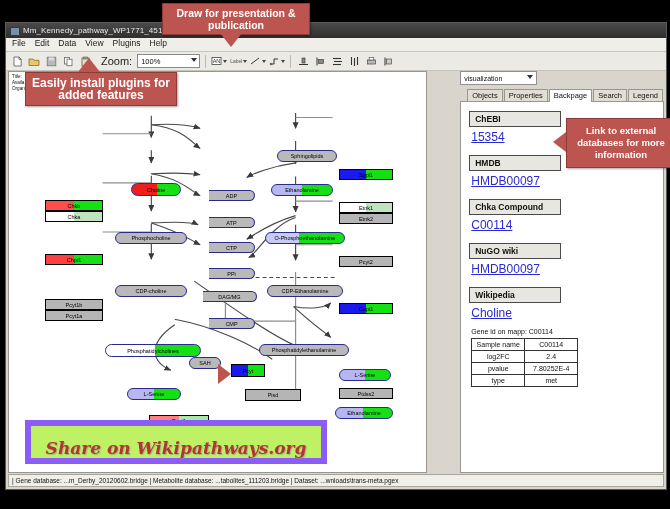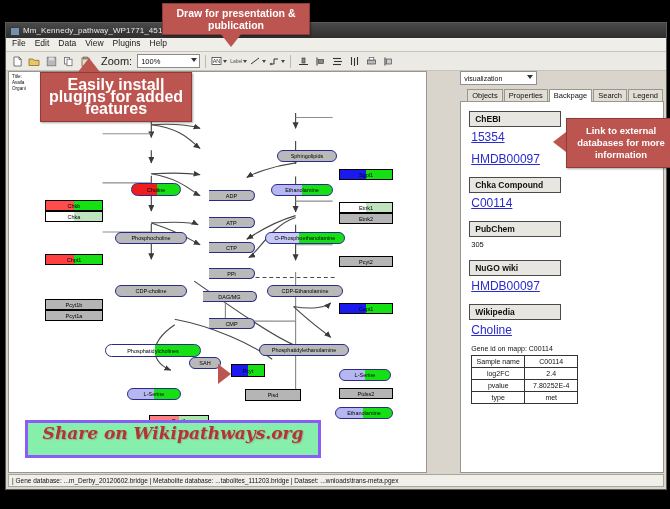--- a/index.html
+++ b/index.html
@@ -79,22 +79,22 @@
   
   .callout{position:absolute;background:#bc5450;color:#fff;font-weight:bold;text-align:center;
            border:1px solid #8e3b38;box-shadow:1px 1px 2px rgba(0,0,0,.35);
            display:flex;align-items:center;justify-content:center;line-height:12px;}
   .arrow-dn{position:absolute;width:0;height:0;border-left:11px solid transparent;
             border-right:11px solid transparent;border-top:14px solid #bc5450;}
   .arrow-up{position:absolute;width:0;height:0;border-left:11px solid transparent;
             border-right:11px solid transparent;border-bottom:14px solid #bc5450;}
   .arrow-lf{position:absolute;width:0;height:0;border-top:10px solid transparent;
             border-bottom:10px solid transparent;border-right:13px solid #bc5450;}
-  .sharebox{position:absolute;background:#86efac;border:3px solid #8b5cf6;display:flex;
-            align-items:flex-start;justify-content:center;}
+  .sharebox{position:absolute;background:#bef264;border:6px solid #8b5cf6;display:flex;
+            align-items:flex-end;justify-content:center;}
   .sharetxt{font-family:"DejaVu Serif",serif;font-style:italic;font-weight:bold;color:#b4342f;
             font-size:17px;text-shadow:1px 1px 1px rgba(150,150,150,.7);}
 </style>
 </head>
 <body>
 
 <div class="screen">
 
   <div class="window">
 
@@ -343,29 +343,26 @@
             <div class="tab">Legend</div>
           </div>
         </div>
 
         <div class="sp-body">
           <div>
             <div class="dbhdr">ChEBI</div>
             <a class="dblink" href="#">15354</a>
           </div>
           <div>
+            <div class="dbhdr">HMDB</div>
             <a class="dblink" href="#">HMDB00097</a>
           </div>
           <div>
             <div class="dbhdr">Chka Compound</div>
             <a class="dblink" href="#">C00114</a>
-          </div>
-          <div>
-            <div class="dbhdr">PubChem</div>
-            <span class="dbplain">305</span>
           </div>
           <div>
             <div class="dbhdr">NuGO wiki</div>
             <a class="dblink" href="#">HMDB00097</a>
           </div>
           <div>
             <div class="dbhdr">Wikipedia</div>
             <a class="dblink" href="#">Choline</a>
           </div>
 
@@ -393,21 +390,21 @@
         </div>
       </div>
     </div>
 
     <div class="statusbar">| Gene database: ...m_Derby_20120602.bridge | Metabolite database: ...tabolites_111203.bridge | Dataset: ...wnloads\trans-meta.pgex</div>
   </div>
 
   <div class="callout" style="left:162px;top:3px;width:138px;height:30px;font-size:10.5px;padding:0 4px;">Draw for presentation &amp; publication</div>
   <div class="arrow-dn" style="left:220px;top:33px;"></div>
 
-  <div class="callout" style="left:40px;top:72px;width:142px;height:32px;font-size:16px;padding:8px 4px;">Easily install plugins for added features</div>
+  <div class="callout" style="left:25px;top:72px;width:142px;height:32px;font-size:12px;padding:0 4px;">Easily install plugins for added features</div>
   <div class="arrow-up" style="left:78px;top:58px;"></div>
 
   <div class="callout" style="left:566px;top:118px;width:100px;height:48px;font-size:9.5px;padding:0 4px;">Link  to external databases  for more information</div>
   <div class="arrow-lf" style="left:553px;top:132px;"></div>
 
   <div class="arrow-lf" style="left:218px;top:364px;border-right-color:#bc5450;transform:scaleX(-1);"></div>
 
   <div class="sharebox" style="left:25px;top:420px;width:290px;height:32px;">
     <span class="sharetxt">Share on Wikipathways.org</span>
   </div>

